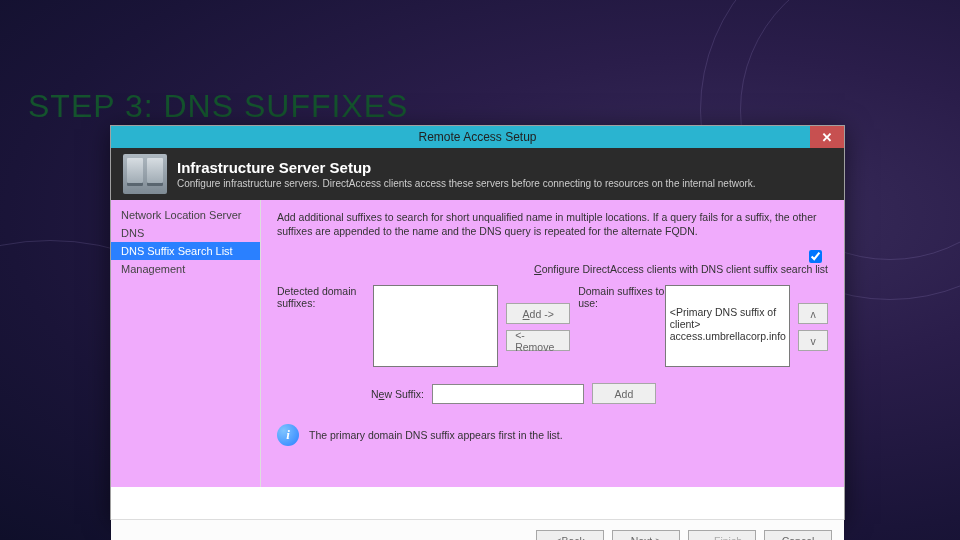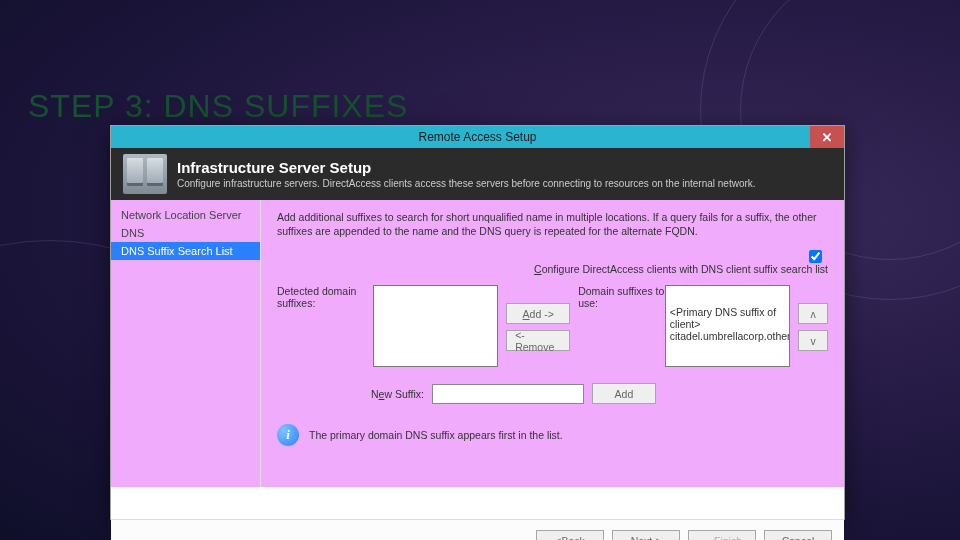--- a/index.html
+++ b/index.html
@@ -143,20 +143,21 @@
       <h1>Infrastructure Server Setup</h1>
       <p>Configure infrastructure servers. DirectAccess clients access these servers before connecting to resources on the internal network.</p>
     </div>
   </div>
 
   <div class="body">
     <div class="sidebar">
       <div class="sidebar-item">Network Location Server</div>
       <div class="sidebar-item">DNS</div>
       <div class="sidebar-item selected">DNS Suffix Search List</div>
+      <div class="sidebar-item">Management</div>
     </div>
 
     <div class="main">
       <p class="intro">Add additional suffixes to search for short unqualified name in multiple locations. If a query fails for a suffix, the other suffixes are appended to the name and the DNS query is repeated for the alternate FQDN.</p>
 
       <div class="chk-row">
         <input type="checkbox" checked="" style="">
         <label><u>C</u>onfigure DirectAccess clients with DNS client suffix search list</label>
       </div>
 
@@ -166,21 +167,21 @@
           <div class="listbox narrow"></div>
         </div>
         <div class="midbtns">
           <div class="winbtn"><u>A</u>dd -&gt;</div>
           <div class="winbtn">&lt;- Remove</div>
         </div>
         <div class="col">
           <div class="col-label">Domain suffixes to use:</div>
           <div class="listbox">
             <div>&lt;Primary DNS suffix of client&gt;</div>
-            <div>citadel.umbrellacorp.other</div>
+            <div>access.umbrellacorp.info</div>
           </div>
         </div>
         <div class="orderbtns">
           <div class="winbtn">ʌ</div>
           <div class="winbtn">v</div>
         </div>
       </div>
 
       <div class="newrow">
         <label>N<u>e</u>w Suffix:</label>

